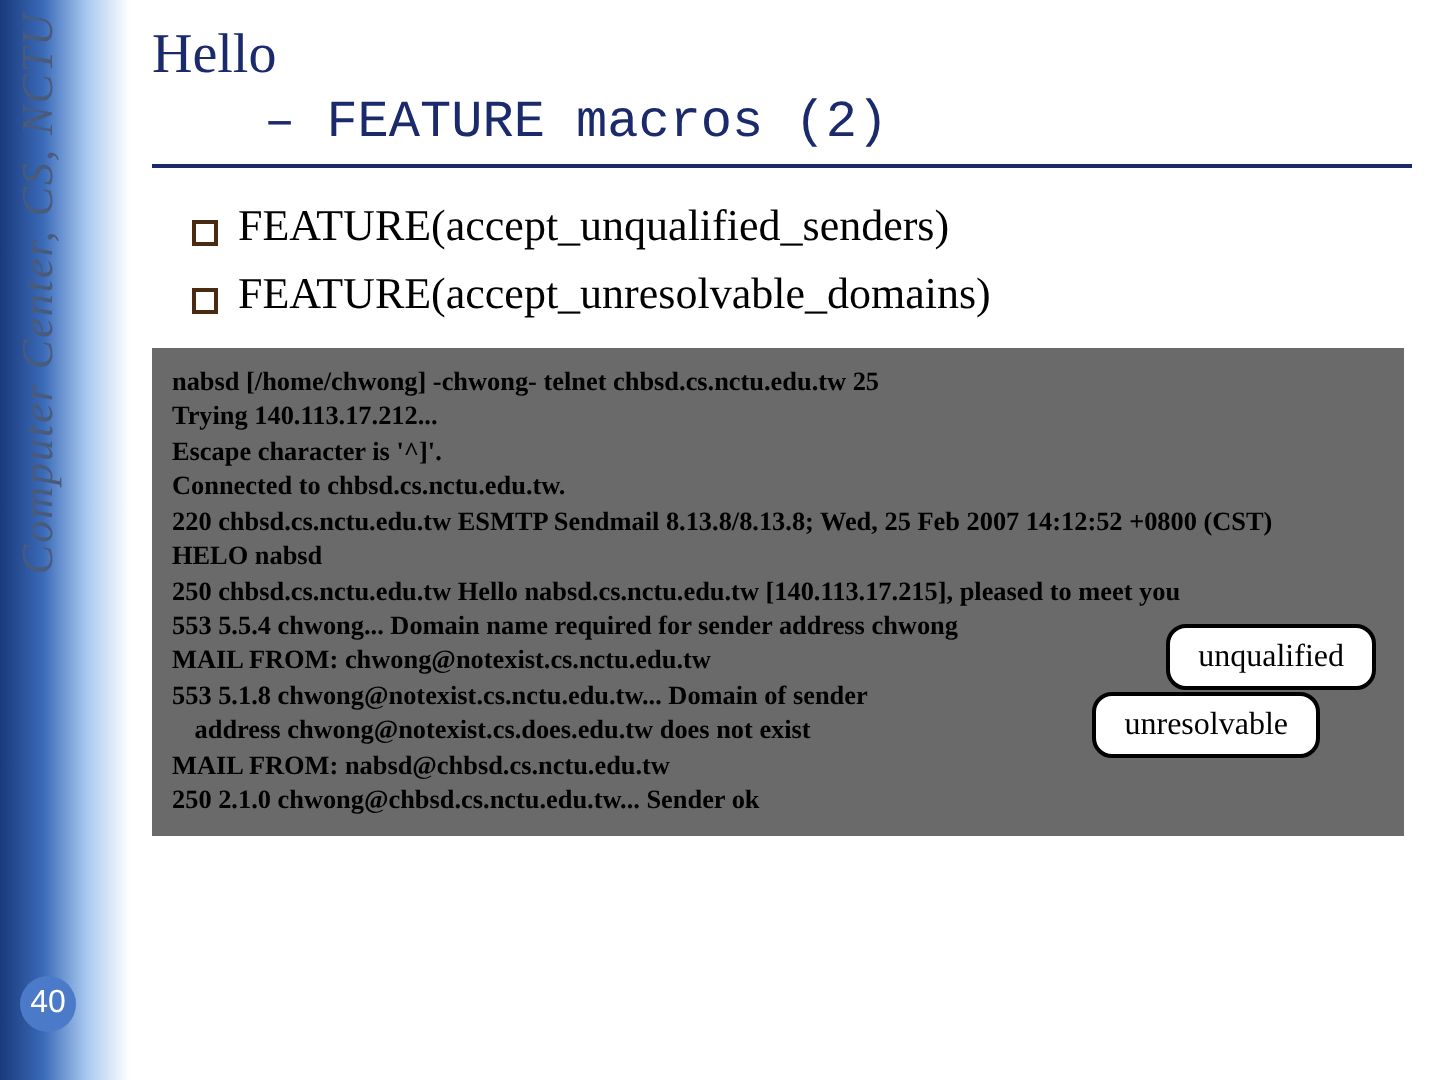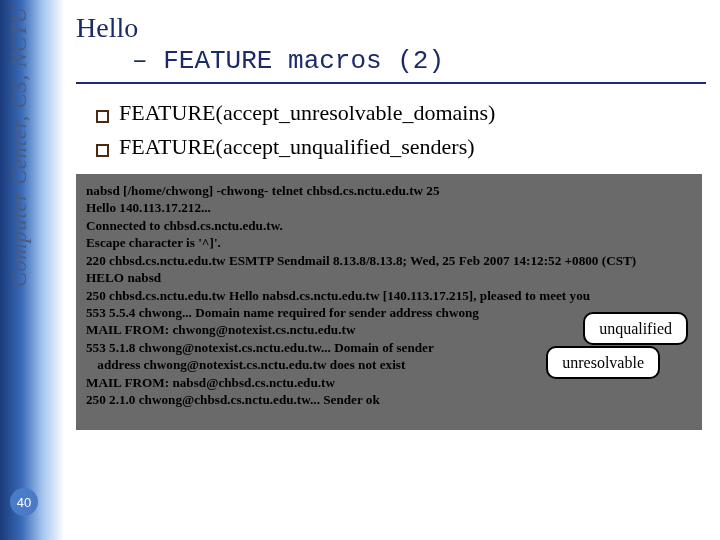--- a/index.html
+++ b/index.html
@@ -22,21 +22,21 @@
     letter-spacing: 1px;
   }
   .page-num {
     position: absolute;
     left: 10px; bottom: 24px;
     width: 28px; height: 28px;
     border-radius: 50%;
     background: #4a7ac8;
     color: #fff;
     font-family: Arial, sans-serif;
-    font-size: 13px;
+    font-size: 16px;
     display: flex; align-items: center; justify-content: center;
   }
   .content { position: absolute; left: 76px; top: 12px; width: 630px; }
   .title {
     color: #1a2a6a;
     font-size: 28px;
     font-family: "Times New Roman", serif;
   }
   .subtitle {
     color: #1a2a6a;
@@ -68,21 +68,21 @@
   }
   .term-box {
     position: relative;
     margin-top: 14px;
     background: #6a6a6a;
     color: #000;
     font-family: "Times New Roman", serif;
     font-weight: bold;
     font-size: 13.2px;
     line-height: 1.32;
-    padding: 8px 10px 22px 10px;
+    padding: 8px 10px 10px 10px;
     width: 626px;
   }
   .term-box p { margin: 0; white-space: pre-wrap; word-wrap: break-word; }
   .term-box .indent { padding-left: 8px; }
   .callout {
     position: absolute;
     background: #fff;
     border: 2px solid #000;
     border-radius: 10px;
     color: #000;
@@ -103,40 +103,40 @@
   <div class="page-num">40</div>
 
   <div class="content">
     <div class="title">Hello</div>
     <div class="subtitle">– FEATURE macros (2)</div>
     <hr class="title-rule">
 
     <div class="bullets">
       <div class="bullet">
         <span class="sq"></span>
-        <span>FEATURE(accept_unresolvable_domains)</span>
+        <span>FEATURE(accept_unqualified_senders)</span>
       </div>
       <div class="bullet">
         <span class="sq"></span>
-        <span>FEATURE(accept_unqualified_senders)</span>
+        <span>FEATURE(accept_unresolvable_domains)</span>
       </div>
     </div>
 
     <div class="term-box">
       <p>nabsd [/home/chwong] -chwong- telnet chbsd.cs.nctu.edu.tw 25</p>
-      <p>Hello 140.113.17.212...</p>
+      <p>Trying 140.113.17.212...</p>
+      <p>Escape character is '^]'.</p>
       <p>Connected to chbsd.cs.nctu.edu.tw.</p>
-      <p>Escape character is '^]'.</p>
       <p>220 chbsd.cs.nctu.edu.tw ESMTP Sendmail 8.13.8/8.13.8; Wed, 25 Feb 2007 14:12:52 +0800 (CST)</p>
       <p>HELO nabsd</p>
       <p>250 chbsd.cs.nctu.edu.tw Hello nabsd.cs.nctu.edu.tw [140.113.17.215], pleased to meet you</p>
       <p>553 5.5.4 chwong... Domain name required for sender address chwong</p>
       <p>MAIL FROM: chwong@notexist.cs.nctu.edu.tw</p>
       <p>553 5.1.8 chwong@notexist.cs.nctu.edu.tw... Domain of sender</p>
-      <p class="indent"> address chwong@notexist.cs.nctu.edu.tw does not exist</p>
+      <p class="indent"> address chwong@notexist.cs.does.edu.tw does not exist</p>
       <p>MAIL FROM: nabsd@chbsd.cs.nctu.edu.tw</p>
       <p>250 2.1.0 chwong@chbsd.cs.nctu.edu.tw... Sender ok</p>
 
       <div class="callout unq">unqualified</div>
       <div class="callout unr">unresolvable</div>
     </div>
   </div>
 
 </div>
 

